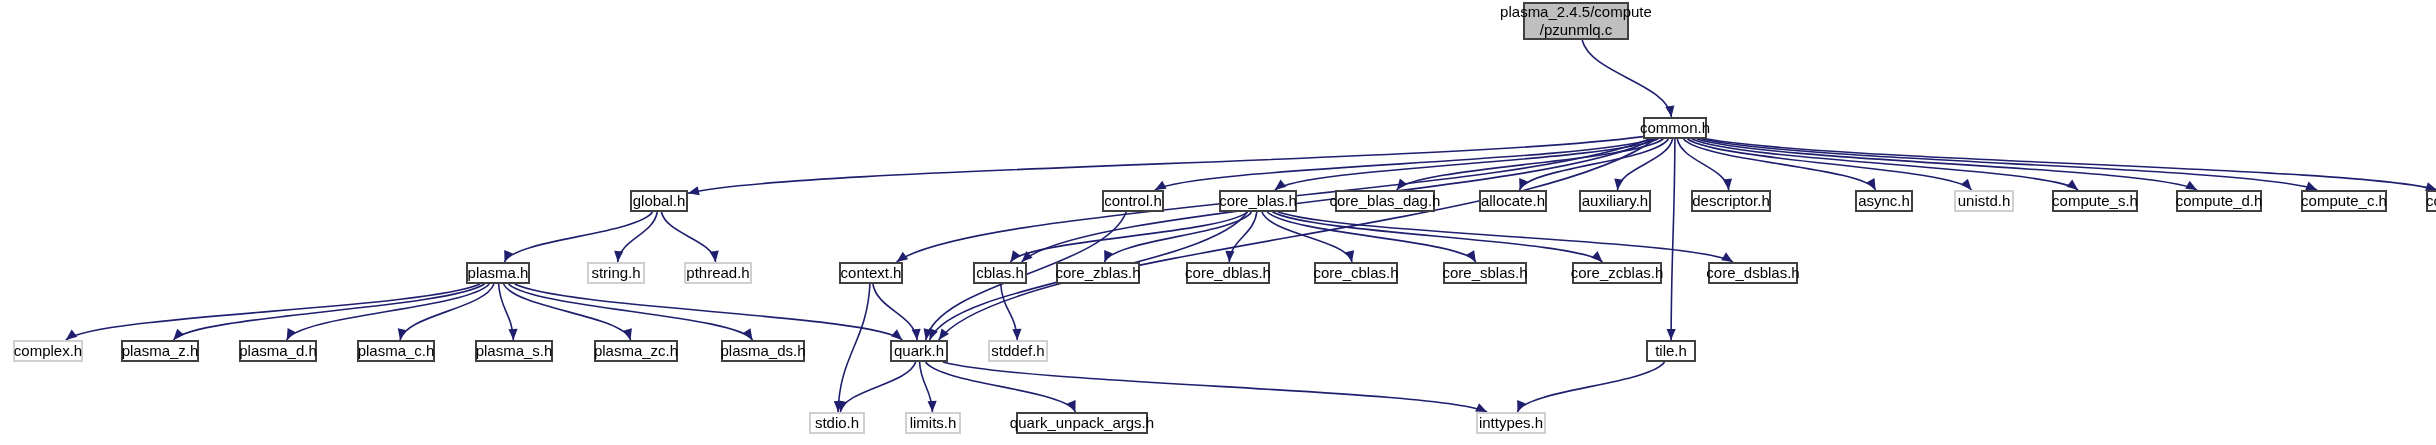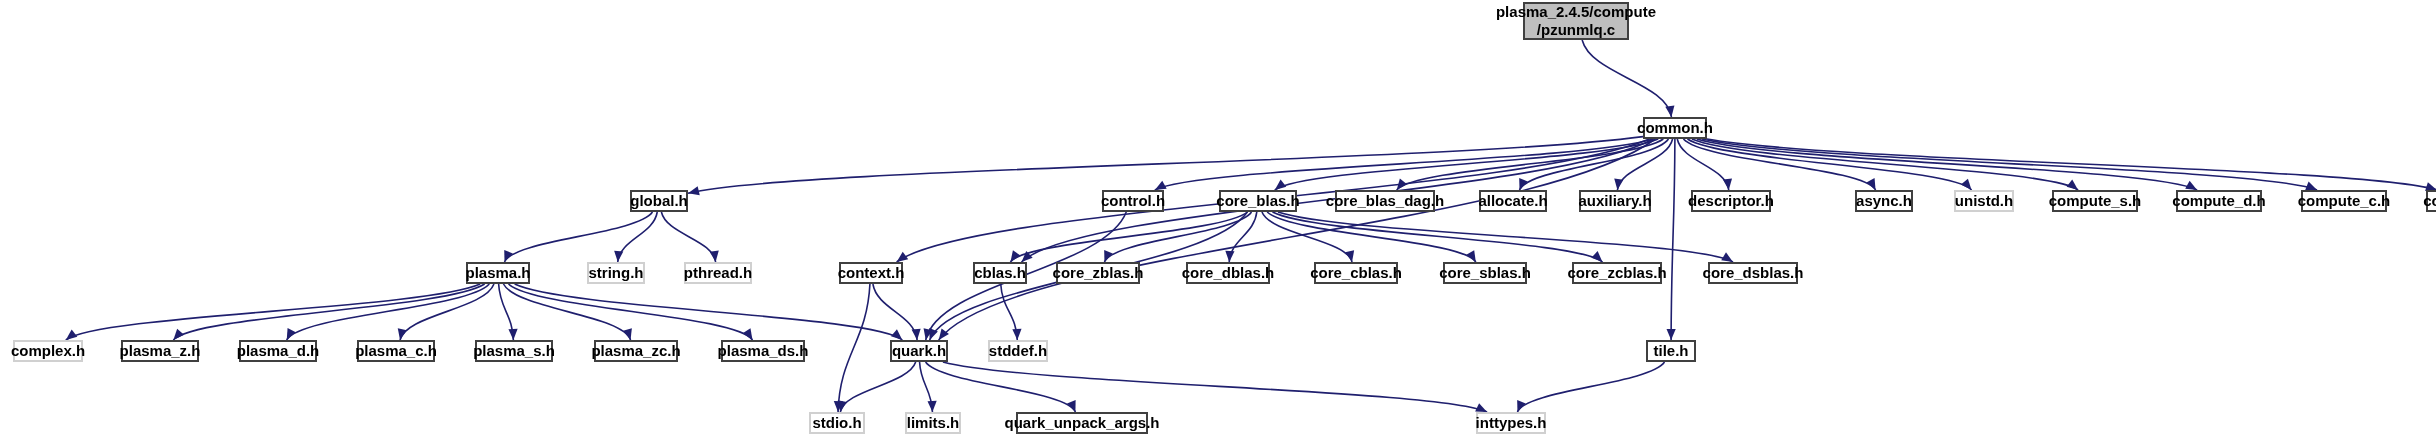--- a/index.html
+++ b/index.html
@@ -10,21 +10,20 @@
   body {
     font-family: "Liberation Sans", sans-serif;
     width: 2436px;
     height: 445px;
     overflow: hidden;
   }
   #graph-root {
     position: relative;
     width: 2436px;
     height: 445px;
-    font-weight: bold;
   }
   svg.graph-canvas {
     position: absolute;
     top: 0;
     left: 0;
     width: 2436px;
     height: 445px;
     display: block;
   }
   .node-box {

